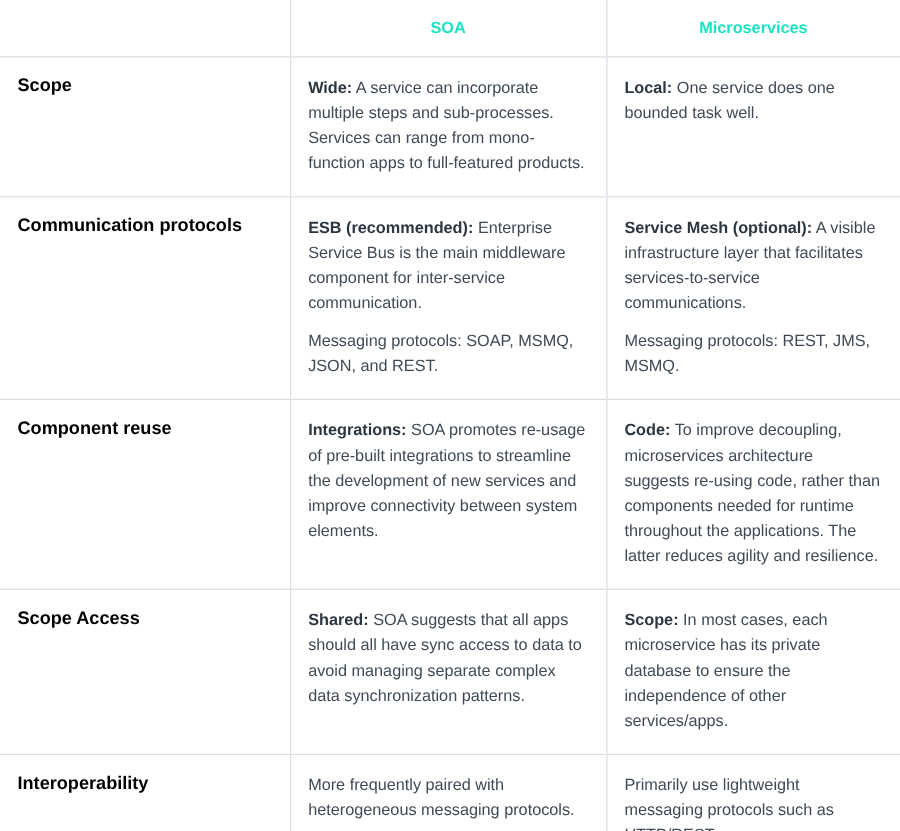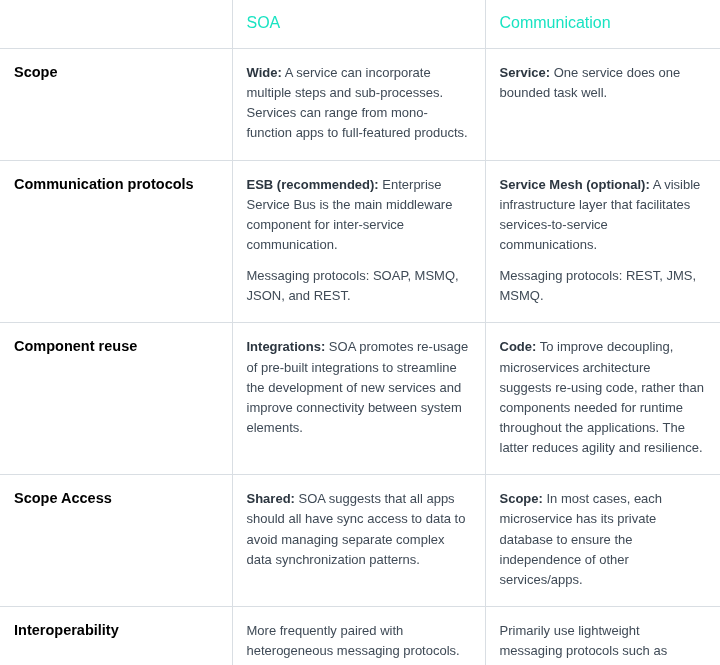--- a/index.html
+++ b/index.html
@@ -36,24 +36,24 @@
   table.compare th.rowlabel-head {
     border-bottom: 1px solid #d9dee3;
   }
   
   table.compare td.col-a, table.compare th.col-a,
   table.compare td.col-b, table.compare th.col-b {
     border-left: 1px solid #d9dee3;
   }
 
   thead th {
-    font-size: 16px;
-    font-weight: normal;
+    font-size: 13px;
+    font-weight: bold;
     color: #19e3c2;
-    text-align: left;
+    text-align: center;
     padding-top: 16px;
     padding-bottom: 16px;
   }
   thead th.rowlabel-head { color: transparent; }
 
   td.rowlabel {
     font-size: 14.5px;
     font-weight: bold;
     color: #000000;
     padding-left: 13px;
@@ -85,31 +85,31 @@
   <table class="compare">
     <colgroup>
       <col class="c0">
       <col class="c1">
       <col class="c2">
     </colgroup>
     <thead>
       <tr>
         <th class="rowlabel-head"></th>
         <th class="col-a">SOA</th>
-        <th class="col-b">Communication</th>
+        <th class="col-b">Microservices</th>
       </tr>
     </thead>
     <tbody id="table-body">
         <tr class="row-scope">
           <td class="rowlabel">Scope</td>
           <td class="cell col-a">
             <p><b>Wide:</b> A service can incorporate multiple steps and sub-processes. Services can range from mono-function apps to full-featured products.</p>
           </td>
           <td class="cell col-b">
-            <p><b>Service:</b> One service does one bounded task well.</p>
+            <p><b>Local:</b> One service does one bounded task well.</p>
           </td>
         </tr>
         <tr>
           <td class="rowlabel">Communication protocols</td>
           <td class="cell col-a">
             <p><b>ESB (recommended):</b> Enterprise Service Bus is the main middleware component for inter-service communication.</p>
             <p>Messaging protocols: SOAP, MSMQ, JSON, and REST.</p>
           </td>
           <td class="cell col-b">
             <p><b>Service Mesh (optional):</b> A visible infrastructure layer that facilitates services-to-service communications.</p>

